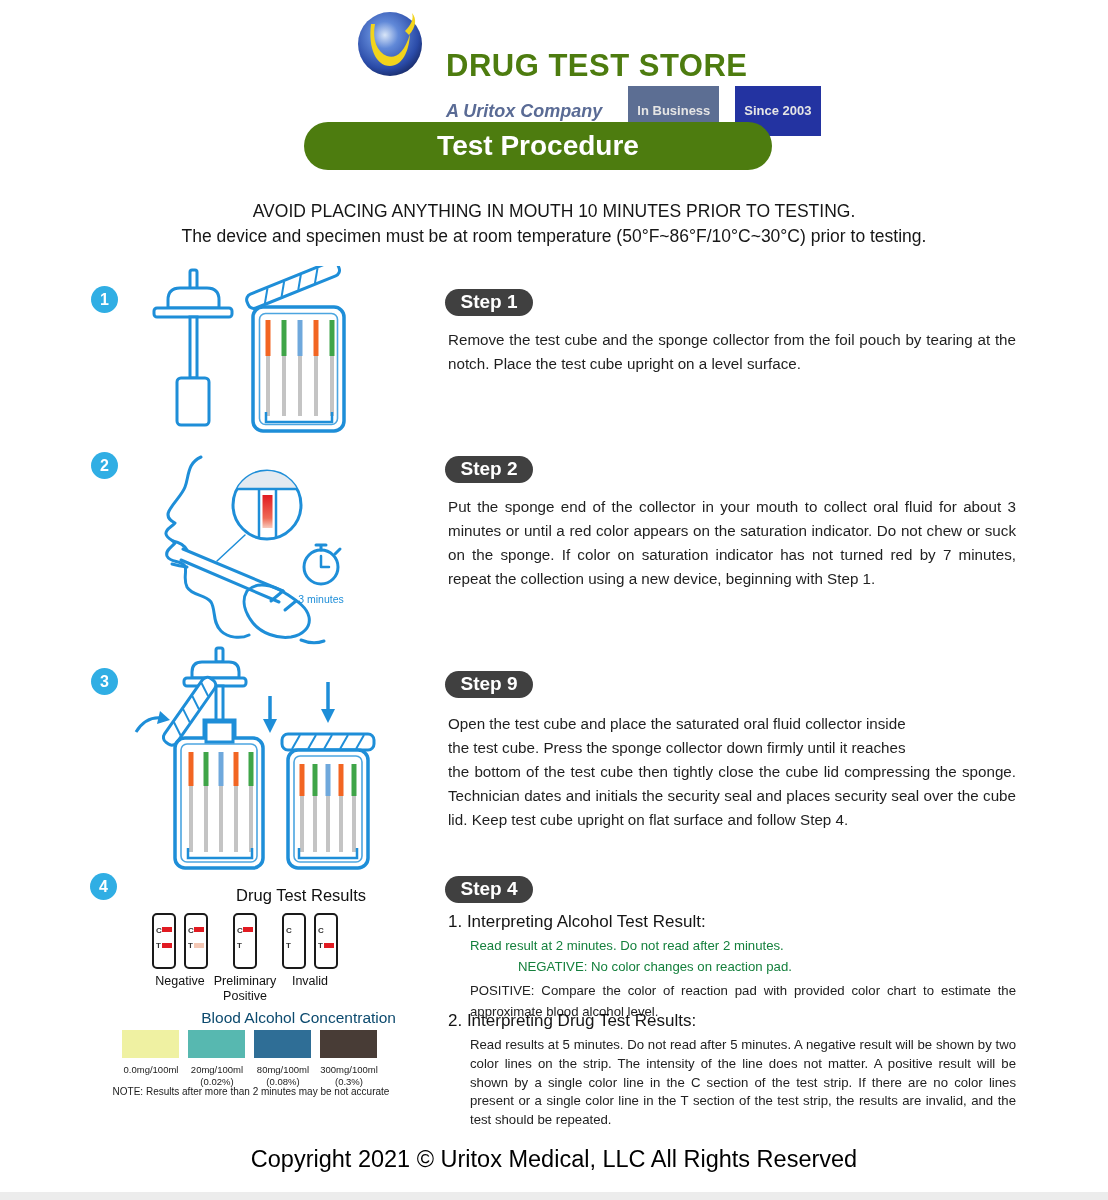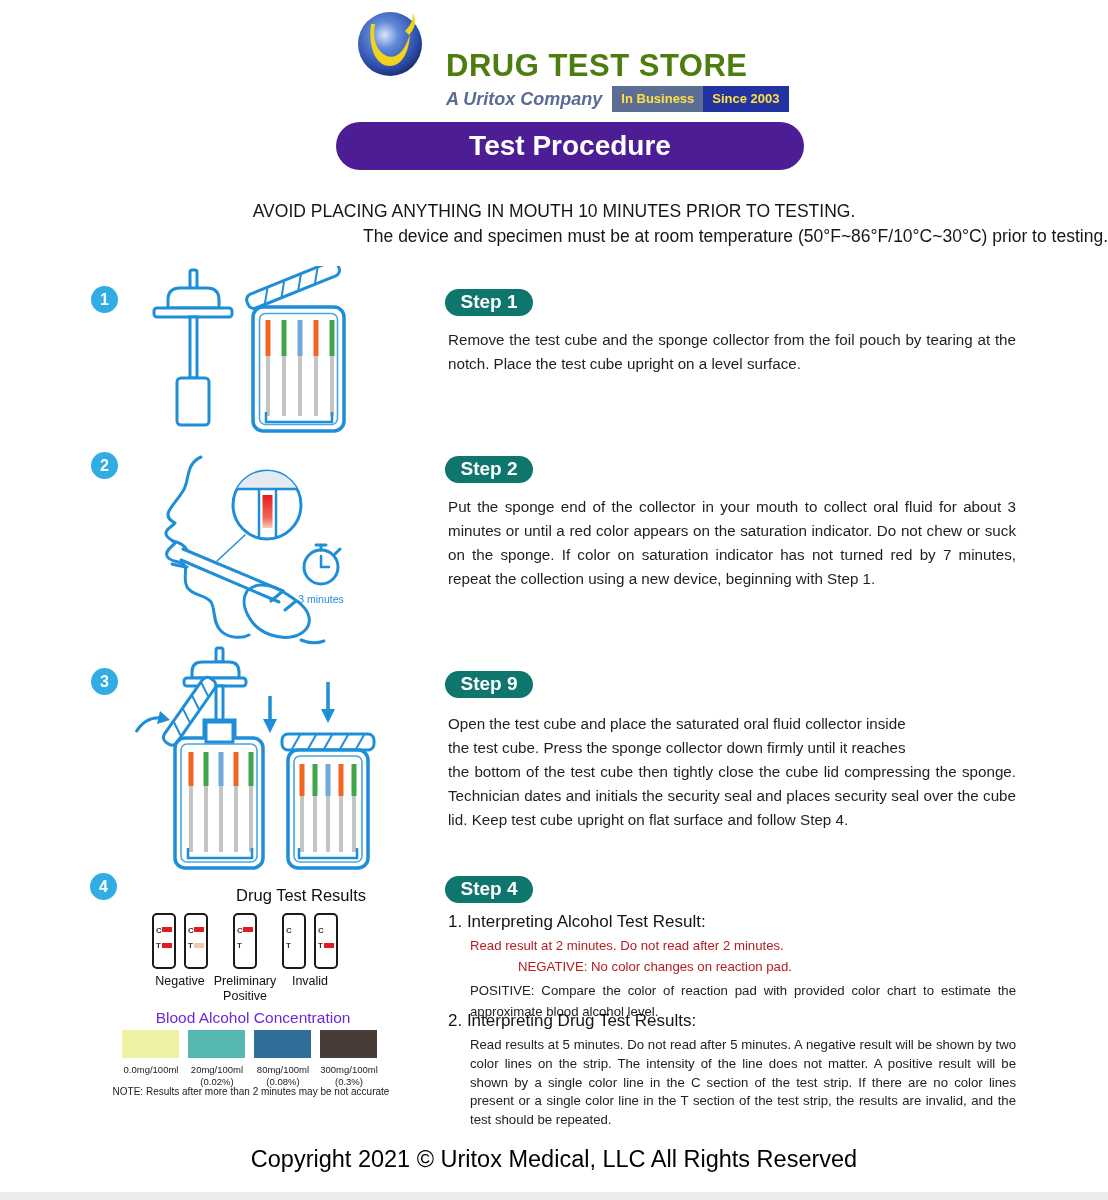--- a/index.html
+++ b/index.html
@@ -7,59 +7,59 @@
   body { font-family:"Liberation Sans", sans-serif; }
   #page { position:relative; width:1108px; height:1200px; margin:0 auto; background:#fff; overflow:hidden; }
 
   
   .logo-wrap { position:absolute; left:356px; top:8px; display:flex; }
   .logo-sphere { width:70px; height:70px; }
   .logo-textcol { margin-left:20px; }
   .brand-title { font-size:31px; font-weight:bold; color:#4d7c0f; letter-spacing:.5px; line-height:36px;margin-top:40px; }
   .brand-row2 { display:flex; align-items:center; margin-top:2px; }
   .brand-tagline { font-style:italic; font-weight:600; font-size:18px; color:#5a6b95; margin-right:10px; }
-  .badge { color:#fde047; font-size:13px; font-weight:bold; padding:5px 9px; line-height:16px; }
+  .badge { color:#e5e5e5; font-size:13px; font-weight:bold; padding:17px 9px; line-height:16px;margin-left:16px; }
   .badge-left { background:#5c6e93; }
   .badge-right { background:#2333a1; }
 
   
-  .banner { position:absolute; left:336px; top:122px; width:468px; height:48px; background:#4c1d95;
+  .banner { position:absolute; left:304px; top:122px; width:468px; height:48px; background:#4d7c0f;
             border-radius:26px; color:#fff; font-size:28px; font-weight:bold; text-align:center; line-height:48px; }
 
   
   .warn { position:absolute; left:0; width:100%; text-align:center; color:#161616; }
   .warn1 { top:201px; font-size:17.5px; }
-  .warn2 { top:226px; font-size:17.5px;text-align:right; }
+  .warn2 { top:226px; font-size:17.5px; }
 
   
   .num-badge { position:absolute; width:27px; height:27px; border-radius:50%; background:#30aee4;
                color:#fff; font-weight:bold; font-size:16px; text-align:center; line-height:27px; }
-  .step-pill { position:absolute; left:445px; width:88px; height:27px; border-radius:14px; background:#0f766e;
+  .step-pill { position:absolute; left:445px; width:88px; height:27px; border-radius:14px; background:#404040;
                color:#fff; font-weight:bold; font-size:19px; text-align:center; line-height:26px; }
   .step-text { position:absolute; left:448px; width:568px; font-size:15.2px; line-height:24px;
                color:#1f1f1f; text-align:justify; }
   .pre { white-space:pre-line; }
   .illus { position:absolute; }
 
   
   .s4-head { position:absolute; left:448px; font-size:17px; color:#141414; }
-  .s4-line { position:absolute; left:470px; font-size:13.2px; color:#b91c1c; }
+  .s4-line { position:absolute; left:470px; font-size:13.2px; color:#15803d; }
   .s4-par  { position:absolute; left:470px; width:546px; font-size:13.2px; line-height:21px; color:#222; text-align:justify; }
   .s4-par2 { position:absolute; left:470px; width:546px; font-size:13.2px; line-height:18.8px; color:#222; text-align:justify; }
 
   
   .dtr-title { position:absolute; left:140px; top:886px; width:226px; text-align:right; font-size:16.5px; color:#111; }
   .strip { position:absolute; top:913px; width:24px; height:56px; background:#fff; border:2px solid #1a1a1a; border-radius:5px; }
   .strip .m { position:absolute; left:2px; font-size:8px; font-weight:bold; color:#333; }
   .strip .mc { top:11px; } .strip .mt { top:26px; }
   .strip .ln { position:absolute; left:8px; right:2px; height:4.5px; }
   .ln-c { top:12px; } .ln-t { top:28px; }
   .ln-red { background:#e11b22; } .ln-faint { background:#f4c7b4; }
   .res-label { position:absolute; top:974px; width:90px; text-align:center; font-size:12.5px; line-height:15px; color:#111; }
-  .bac-title { position:absolute; left:110px; top:1009px; width:286px; text-align:center; font-size:15.5px; color:#6d28d9; }
+  .bac-title { position:absolute; left:110px; top:1009px; width:286px; text-align:right; font-size:15.5px; color:#0c4a6e; }
   .swatch { position:absolute; top:1030px; width:57px; height:28px; }
   .sw-label { position:absolute; top:1064px; width:70px; text-align:center; font-size:9.5px; line-height:11.5px; color:#222; }
   .bac-note { position:absolute; left:96px; top:1086px; width:310px; text-align:center; font-size:10px; color:#1b1b1b; white-space:nowrap; }
 
   
   .footer { position:absolute; left:0; top:1146px; width:100%; text-align:center; font-size:23.5px; color:#000; }
   .bottom-edge { position:absolute; left:0; bottom:0; width:100%; height:8px; background:#ececec; }
 
   svg { display:block; }
   text { font-family:"Liberation Sans", sans-serif; }

